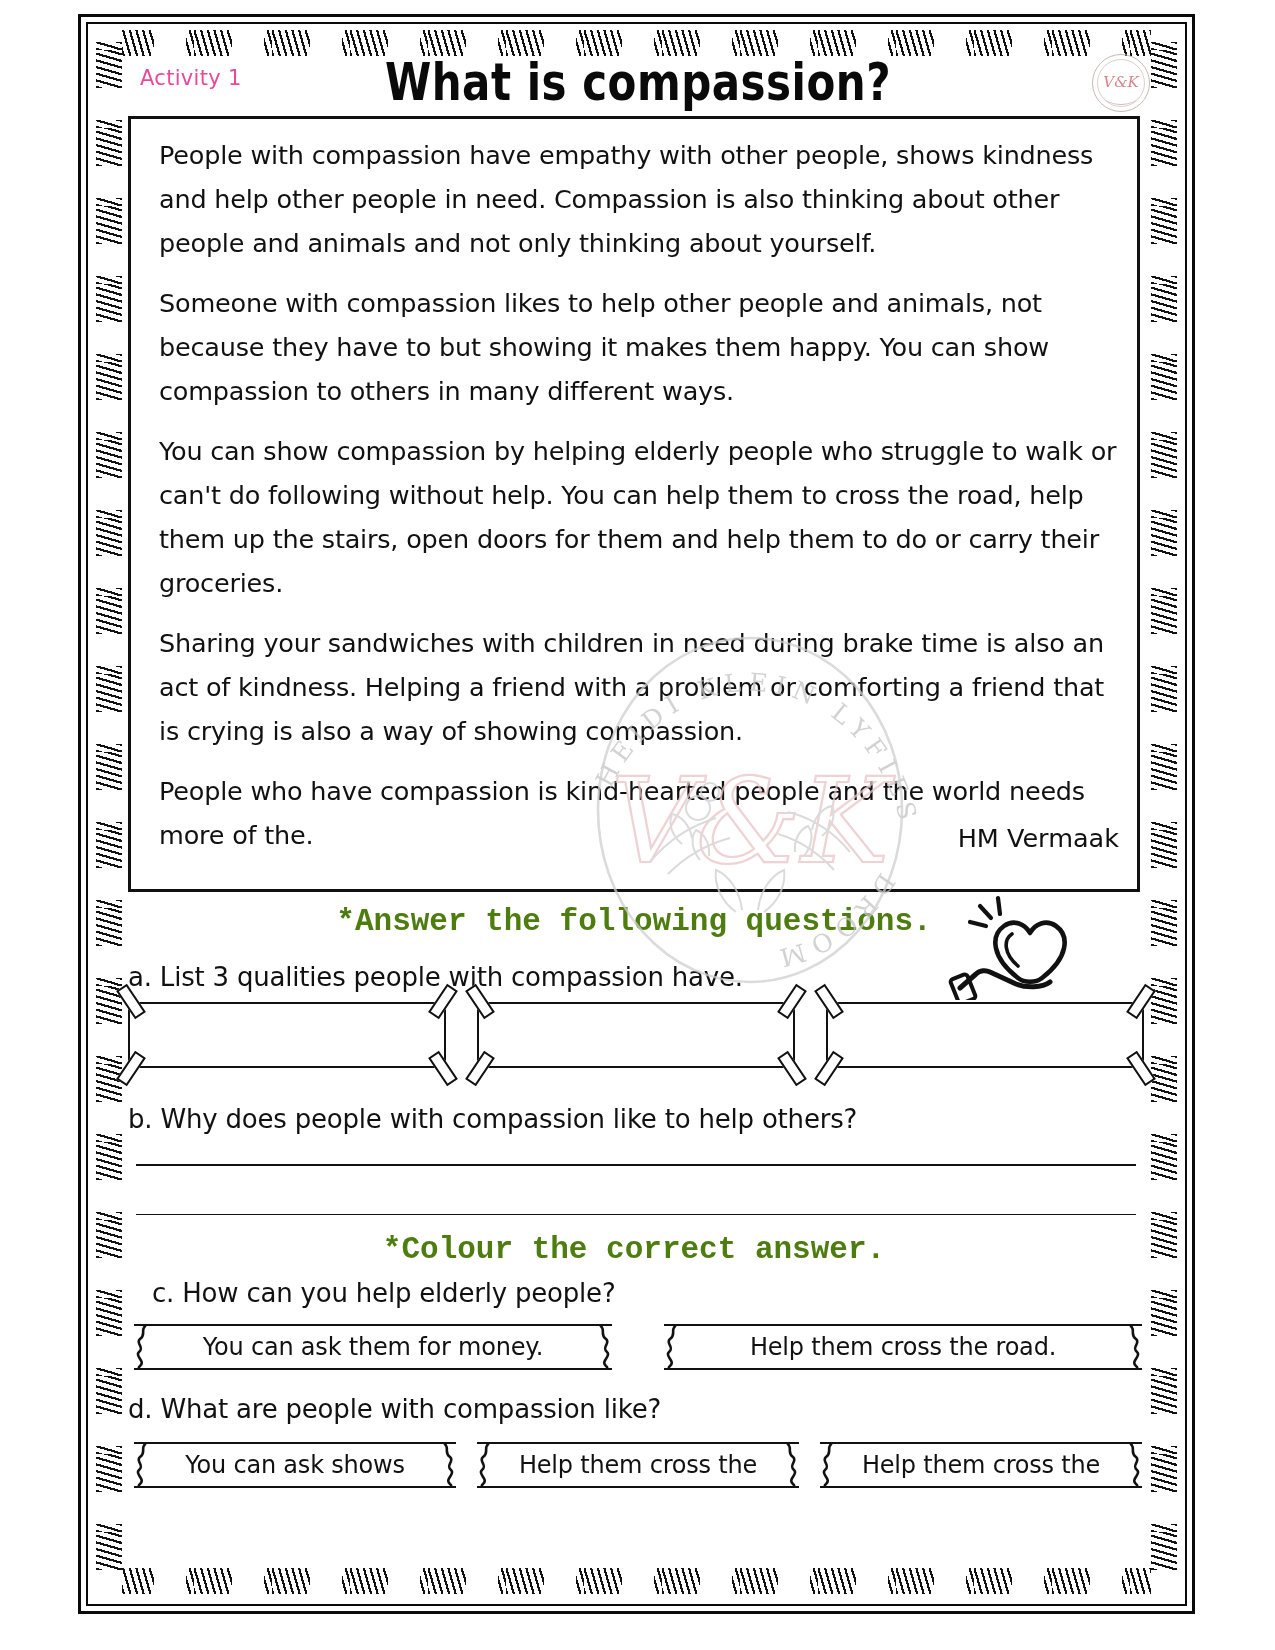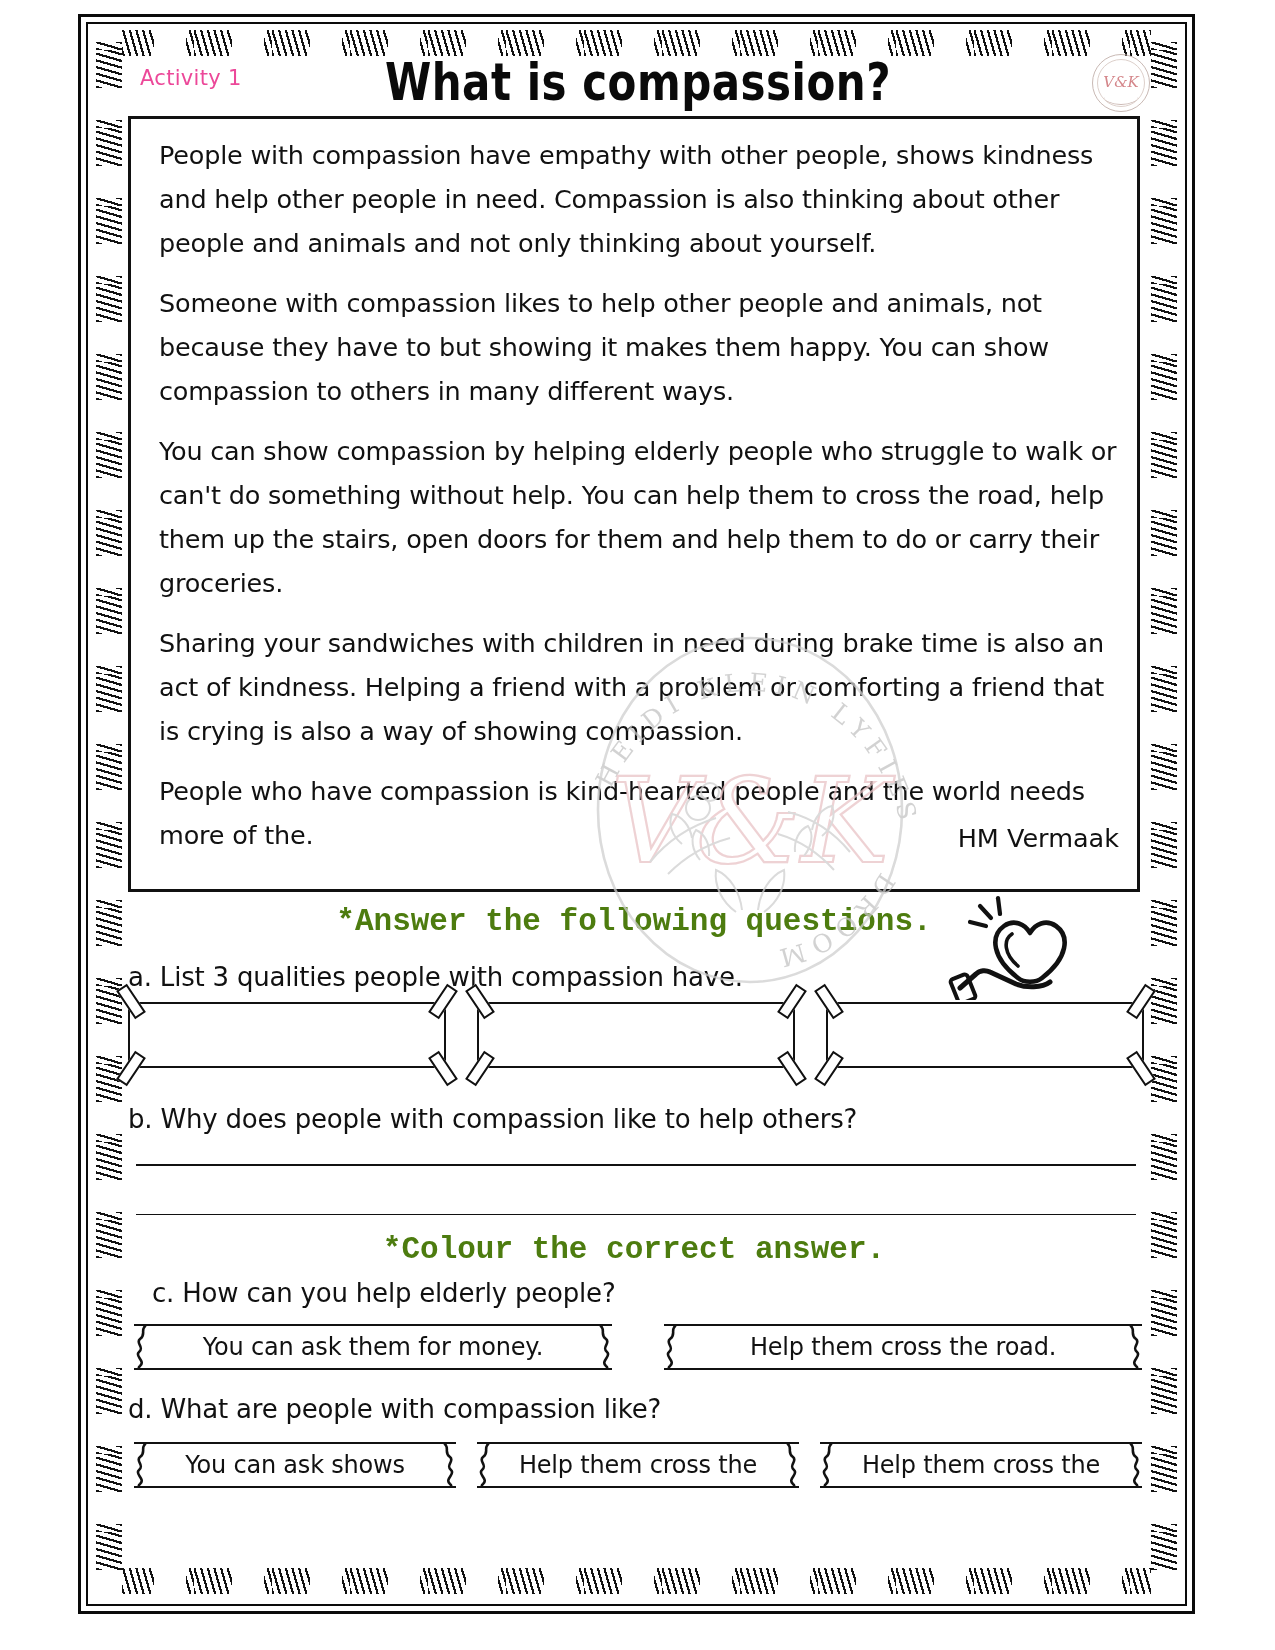--- a/index.html
+++ b/index.html
@@ -337,21 +337,21 @@
         <div class="ring"></div>
         <div class="ring2"></div>
         <div class="mono">V&amp;K</div>
         <div class="leaf"></div>
       </div>
     </div>
 
     <div class="passage">
       <p>People with compassion have empathy with other people, shows kindness and help other people in need. Compassion is also thinking about other people and animals and not only thinking about yourself.</p>
       <p>Someone with compassion likes to help other people and animals, not because they have to but showing it makes them happy. You can show compassion to others in many different ways.</p>
-      <p>You can show compassion by helping elderly people who struggle to walk or can't do something without help. You can help them to cross the road, help them up the stairs, open doors for them and help them to do or carry their groceries.</p>
+      <p>You can show compassion by helping elderly people who struggle to walk or can't do following without help. You can help them to cross the road, help them up the stairs, open doors for them and help them to do or carry their groceries.</p>
       <p>Sharing your sandwiches with children in need during brake time is also an act of kindness. Helping a friend with a problem or comforting a friend that is crying is also a way of showing compassion.</p>
       <p>People who have compassion is kind-hearted people and the world needs more of the.</p>
       <div class="attribution">HM Vermaak</div>
     </div>
 
     <div class="watermark">
       <svg class="wm-svg" viewBox="0 0 400 400" xmlns="http://www.w3.org/2000/svg">
         <defs>
           <path id="arcTop" d="M 50,210 A 155,175 0 0 1 350,210" fill="none"></path>
           <path id="arcBottom" d="M 352,200 A 155,175 0 0 1 48,200" fill="none"></path>

